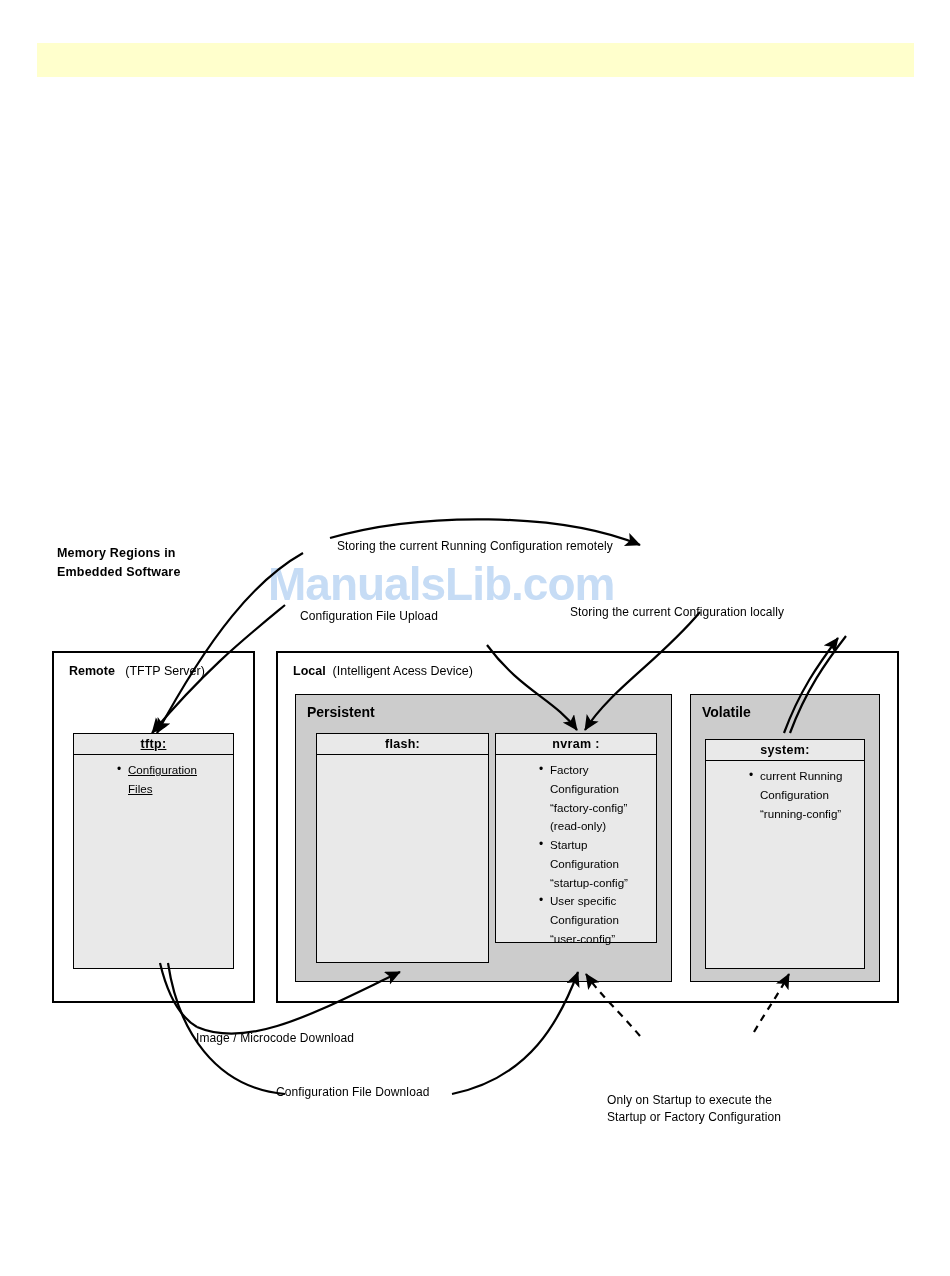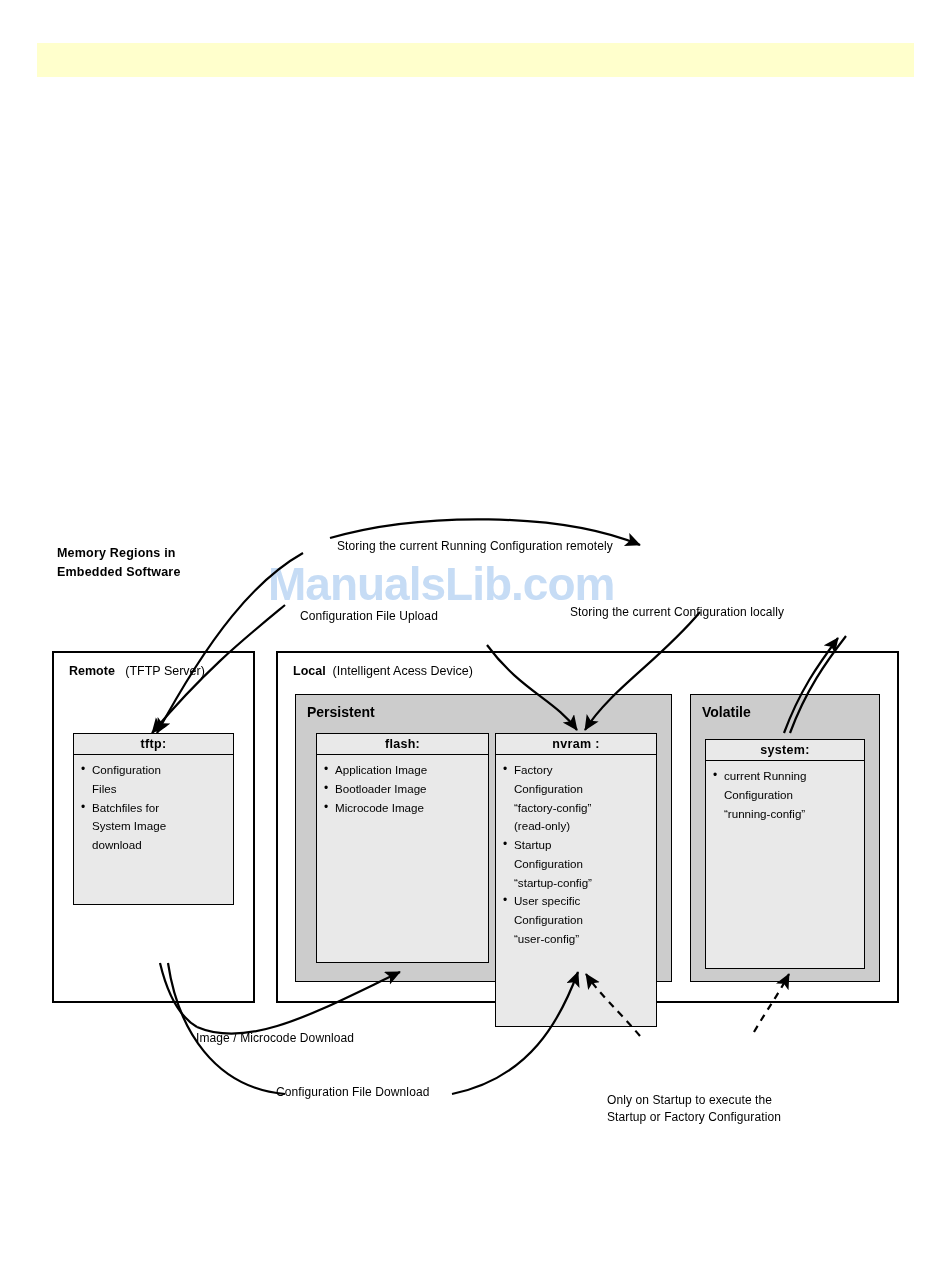--- a/index.html
+++ b/index.html
@@ -128,20 +128,21 @@
     display: flex;
     align-items: center;
     justify-content: center;
     font-size: 12.5px;
     font-weight: bold;
     background: #e9e9e9;
     letter-spacing: 0.3px;
   }
   .panel-body {
     padding: 6px 8px 6px 7px;
+    margin-left: 36px;
   }
   .panel-body ul {
     margin: 0;
     padding: 0;
     list-style: none;
   }
   .panel-body li {
     position: relative;
     padding-left: 11px;
     font-size: 11.6px;
@@ -150,23 +151,23 @@
   }
   .panel-body li::before {
     content: "\2022";
     position: absolute;
     left: 0;
     top: -1px;
     font-size: 12px;
   }
   .panel-body li .cont { display: block; }
 
-  #panel-tftp   { left: 73px;  top: 733px; width: 161px; height: 172px; }
+  #panel-tftp   { left: 73px;  top: 733px; width: 161px; height: 236px; text-decoration: underline; }
   #panel-flash  { left: 316px; top: 733px; width: 173px; height: 230px; }
-  #panel-nvram  { left: 495px; top: 733px; width: 162px; height: 294px; }
+  #panel-nvram  { left: 495px; top: 733px; width: 162px; height: 210px; }
   #panel-system { left: 705px; top: 739px; width: 160px; height: 230px; }
 
 </style>
 </head>
 <body>
 
 <div id="top-banner"></div>
 
 <div id="watermark">ManualsLib.com</div>
 
@@ -193,25 +194,20 @@
 </div>
 
 <div class="panel" id="panel-tftp">
   <div class="panel-header">tftp:</div>
   <div class="panel-body">
     <ul>
       <li>
         <span>Configuration</span>
         <span class="cont">Files</span>
       </li>
-      <li>
-        <span>Batchfiles for</span>
-        <span class="cont">System Image</span>
-        <span class="cont">download</span>
-      </li>
     </ul>
   </div>
 </div>
 
 <div class="region-box" id="region-local">
   <div class="region-label">
     <span class="strong">Local</span>
     &nbsp;<span class="paren">(Intelligent Acess Device)</span>
   </div>
 </div>
@@ -219,33 +215,20 @@
 <div class="group-box" id="group-persistent">
   <div class="group-label">Persistent</div>
 </div>
 
 <div class="group-box" id="group-volatile">
   <div class="group-label">Volatile</div>
 </div>
 
 <div class="panel" id="panel-flash">
   <div class="panel-header">flash:</div>
-  <div class="panel-body">
-    <ul>
-      <li>
-        <span>Application Image</span>
-      </li>
-      <li>
-        <span>Bootloader Image</span>
-      </li>
-      <li>
-        <span>Microcode Image</span>
-      </li>
-    </ul>
-  </div>
 </div>
 
 <div class="panel" id="panel-nvram">
   <div class="panel-header">nvram  :</div>
   <div class="panel-body">
     <ul>
       <li>
         <span>Factory</span>
         <span class="cont">Configuration</span>
         <span class="cont">“factory-config”</span>

